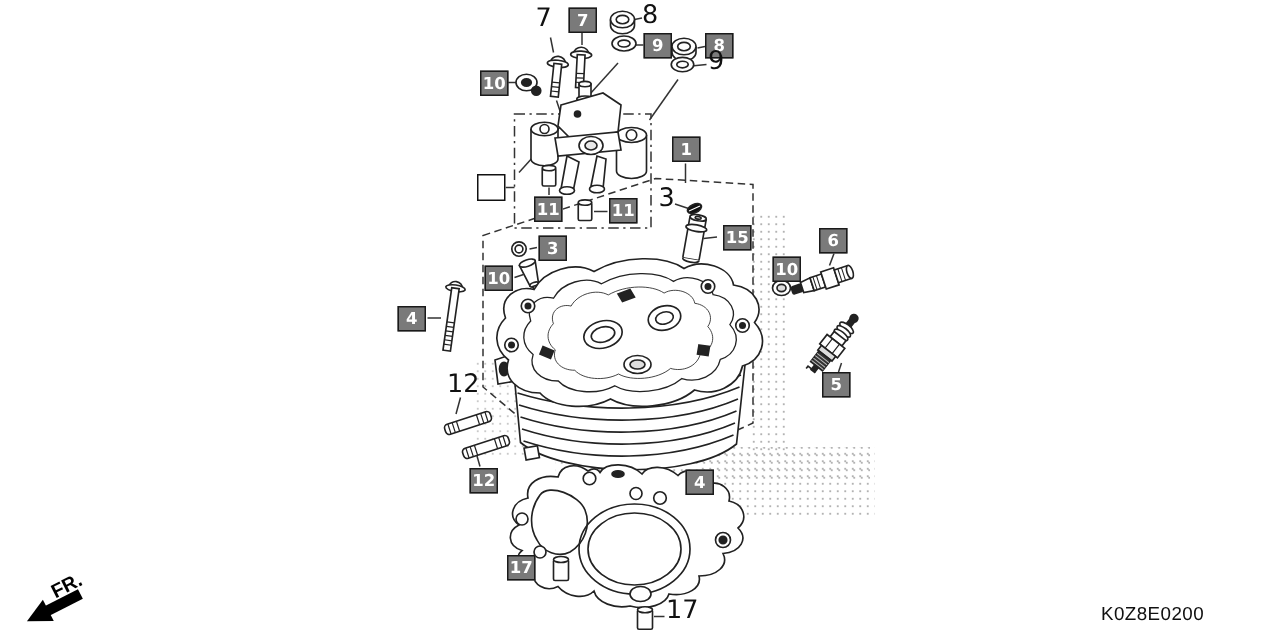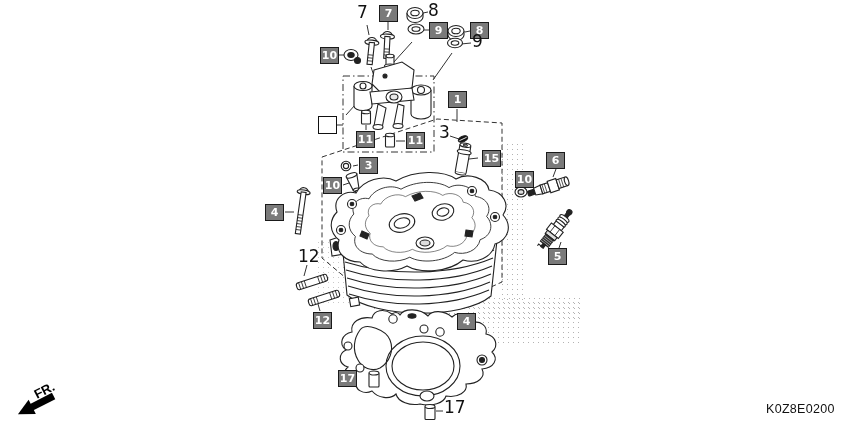--- a/index.html
+++ b/index.html
@@ -9,21 +9,21 @@
   .stipple{position:absolute;z-index:1;
            background-image:radial-gradient(circle,#666 0.7px,transparent 0.95px);
            background-size:5px 5px;opacity:.5;}
   .co{position:absolute;z-index:3;}
   .plain{font:400 17px "DejaVu Sans",sans-serif;color:#111;line-height:1;}
   .boxed{width:19px;height:17px;box-sizing:border-box;background:#7a7a7a;
          border:1.5px solid #1a1a1a;color:#fff;
          font:bold 11px "DejaVu Sans",sans-serif;
          display:flex;align-items:center;justify-content:center;}
   .empty{width:19px;height:18px;box-sizing:border-box;background:#fff;border:1.5px solid #111;}
-  .diagram-code{position:absolute;left:766px;top:402px;z-index:3;
+  .diagram-code{position:absolute;left:734px;top:402px;z-index:3;
                 font:400 12.5px "Liberation Sans",sans-serif;color:#111;letter-spacing:.3px;}
 </style>
 </head>
 <body>
 
 <div class="stage">
 
   <div class="stipple" style="left:500px;top:142px;width:24px;height:160px;"></div>
   <div class="stipple" style="left:370px;top:298px;width:210px;height:22px;background-position:2px 3px;"></div>
   <div class="stipple" style="left:465px;top:298px;width:118px;height:46px;background-position:1px 2px;"></div>

